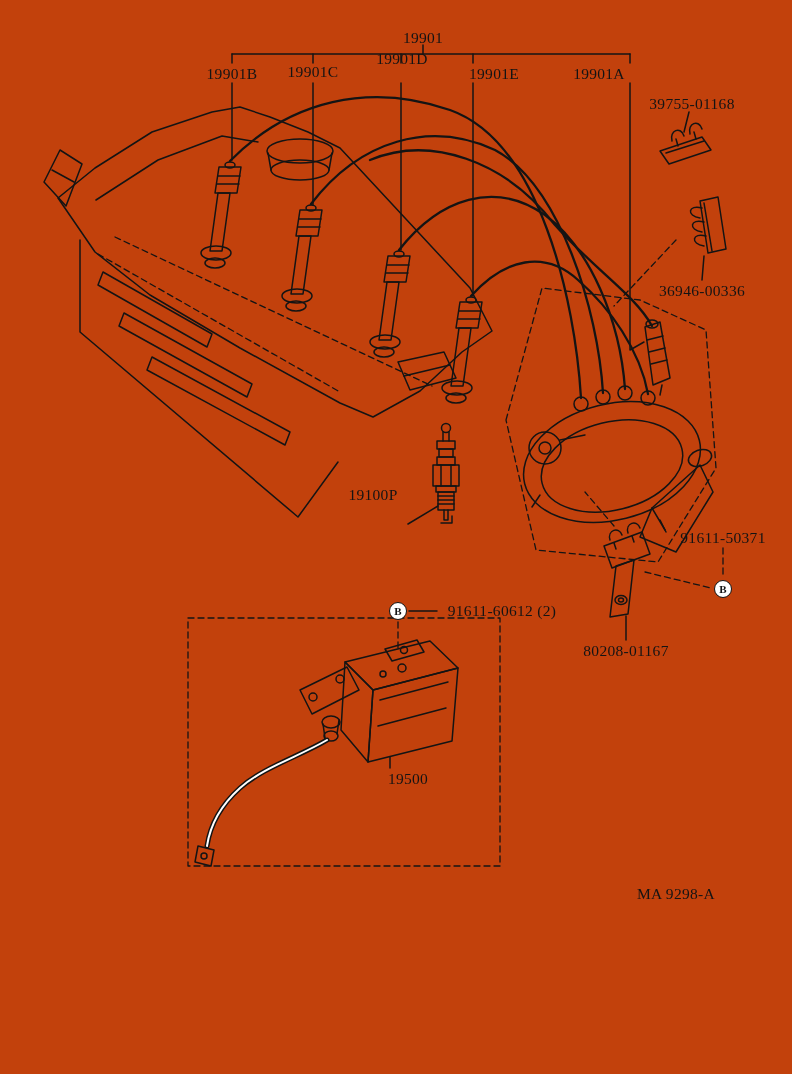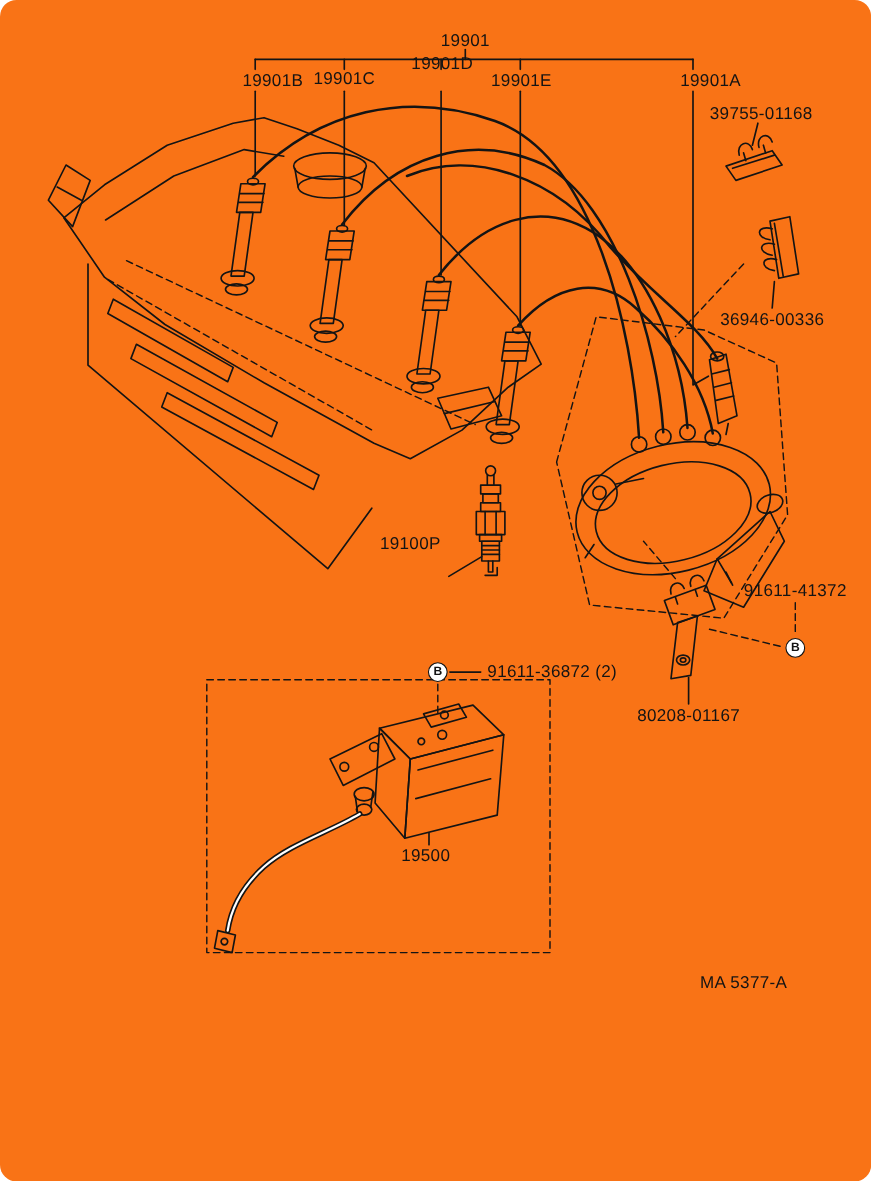--- a/index.html
+++ b/index.html
@@ -1,18 +1,18 @@
 <!DOCTYPE html>
 <html><head>
 <meta charset="utf-8">
 <style>
   html,body{margin:0;padding:0;background:#ffffff;}
   .stage{
-    position:relative;width:792px;height:1074px;background:#f97316;
-    font-family:Liberation Sans, sans-serif;overflow:hidden;border-radius:15px;
+    position:relative;width:792px;height:1074px;background:#c2410c;
+    font-family:Liberation Serif, serif;overflow:hidden;
   }
   .art{position:absolute;left:0;top:0;}
   .lbl{
     position:absolute;transform:translateX(-50%);
     font-size:15.5px;color:#141414;white-space:nowrap;letter-spacing:.3px;
   }
   .bmark{
     position:absolute;width:18px;height:18px;border:1.7px solid #141414;border-radius:50%;
     display:flex;align-items:center;justify-content:center;
     font-size:11px;font-weight:bold;color:#141414;background:#fff;
@@ -181,30 +181,30 @@
         <path d="M702,208 C688,204 686,216 700,218"></path>
         <path d="M704,222 C690,218 688,230 702,232"></path>
         <path d="M706,236 C692,232 690,244 704,246"></path>
         <path d="M704,203 L712,251"></path>
       </g>
 
     </g>
   </svg>
 
   <div class="lbl" style="left:423px;top:29px">19901</div>
-  <div class="lbl" style="left:248px;top:65px">19901B</div>
+  <div class="lbl" style="left:232px;top:65px">19901B</div>
   <div class="lbl" style="left:313px;top:63px">19901C</div>
   <div class="lbl" style="left:402px;top:50px">19901D</div>
-  <div class="lbl" style="left:474px;top:65px">19901E</div>
-  <div class="lbl" style="left:646px;top:65px">19901A</div>
+  <div class="lbl" style="left:494px;top:65px">19901E</div>
+  <div class="lbl" style="left:599px;top:65px">19901A</div>
   <div class="lbl" style="left:692px;top:95px">39755-01168</div>
   <div class="lbl" style="left:702px;top:282px">36946-00336</div>
   <div class="lbl" style="left:373px;top:486px">19100P</div>
-  <div class="lbl" style="left:723px;top:529px">91611-41372</div>
-  <div class="lbl" style="left:502px;top:602px">91611-36872 (2)</div>
+  <div class="lbl" style="left:723px;top:529px">91611-50371</div>
+  <div class="lbl" style="left:502px;top:602px">91611-60612 (2)</div>
   <div class="lbl" style="left:626px;top:642px">80208-01167</div>
-  <div class="lbl" style="left:387px;top:770px">19500</div>
-  <div class="lbl" style="left:676px;top:885px">MA 5377-A</div>
+  <div class="lbl" style="left:408px;top:770px">19500</div>
+  <div class="lbl" style="left:676px;top:885px">MA 9298-A</div>
 
   <div class="bmark" style="left:398px;top:611px">B</div>
   <div class="bmark" style="left:723px;top:589px">B</div>
 
 </div>
 
 </body></html>

